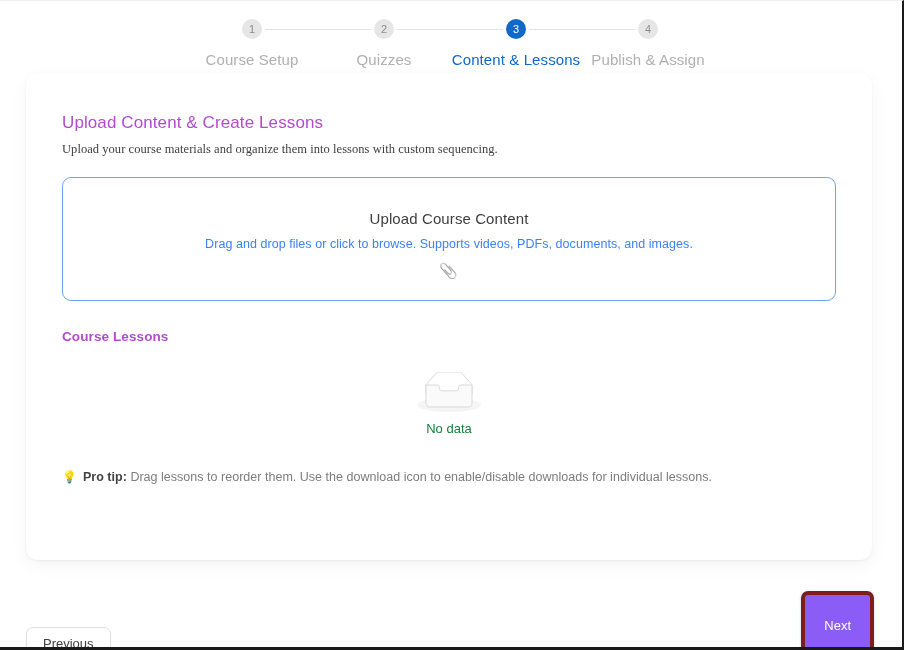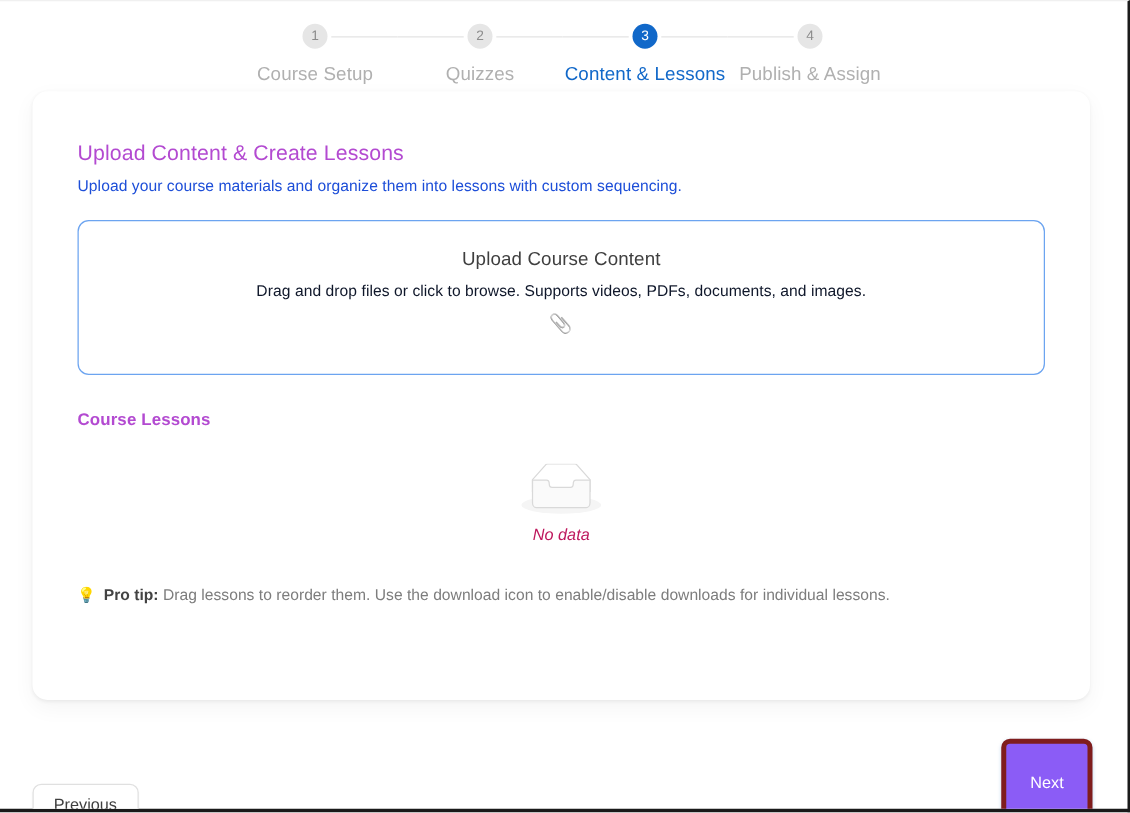--- a/index.html
+++ b/index.html
@@ -115,49 +115,50 @@
   .card-title {
     font-size: 17px;
     font-weight: normal;
     color: #b34ad1;
     letter-spacing: 0.1px;
   }
 
   .card-subtitle {
     margin-top: 9px;
     font-size: 12.5px;
-    color: #1d4ed8;
+    color: #404040;
     letter-spacing: 0.05px;
+    font-family: Liberation Serif, serif;
   }
 
   
   .dropzone {
     margin-top: 20px;
     height: 124px;
     border: 1.5px solid #6ca4f0;
     border-radius: 9px;
     background: #ffffff;
     display: flex;
     flex-direction: column;
     align-items: center;
     justify-content: flex-start;
-    padding-top: 22px;
+    padding-top: 32px;
     cursor: pointer;
   }
 
   .dz-title {
     font-size: 15px;
     color: #3f3f3f;
     letter-spacing: 0.1px;
   }
 
   .dz-hint {
     margin-top: 10px;
     font-size: 12.5px;
-    color: #0f172a;
+    color: #3b82f6;
     letter-spacing: 0.05px;
   }
 
   .dz-icon {
     margin-top: 12px;
     font-size: 15px;
     color: #8c8c8c;
     filter: grayscale(1) opacity(0.75);
     line-height: 1;
   }
@@ -177,22 +178,21 @@
     flex-direction: column;
     align-items: center;
     justify-content: center;
   }
 
   .empty-icon { width: 64px; height: 41px; display: block; }
 
   .empty-text {
     margin-top: 8px;
     font-size: 13px;
-    color: #be185d;
-    font-style: italic;
+    color: #15803d;
   }
 
   
   .protip {
     margin-top: 34px;
     font-size: 12.5px;
     color: #7d7d7d;
     display: flex;
     align-items: baseline;
     gap: 6px;

